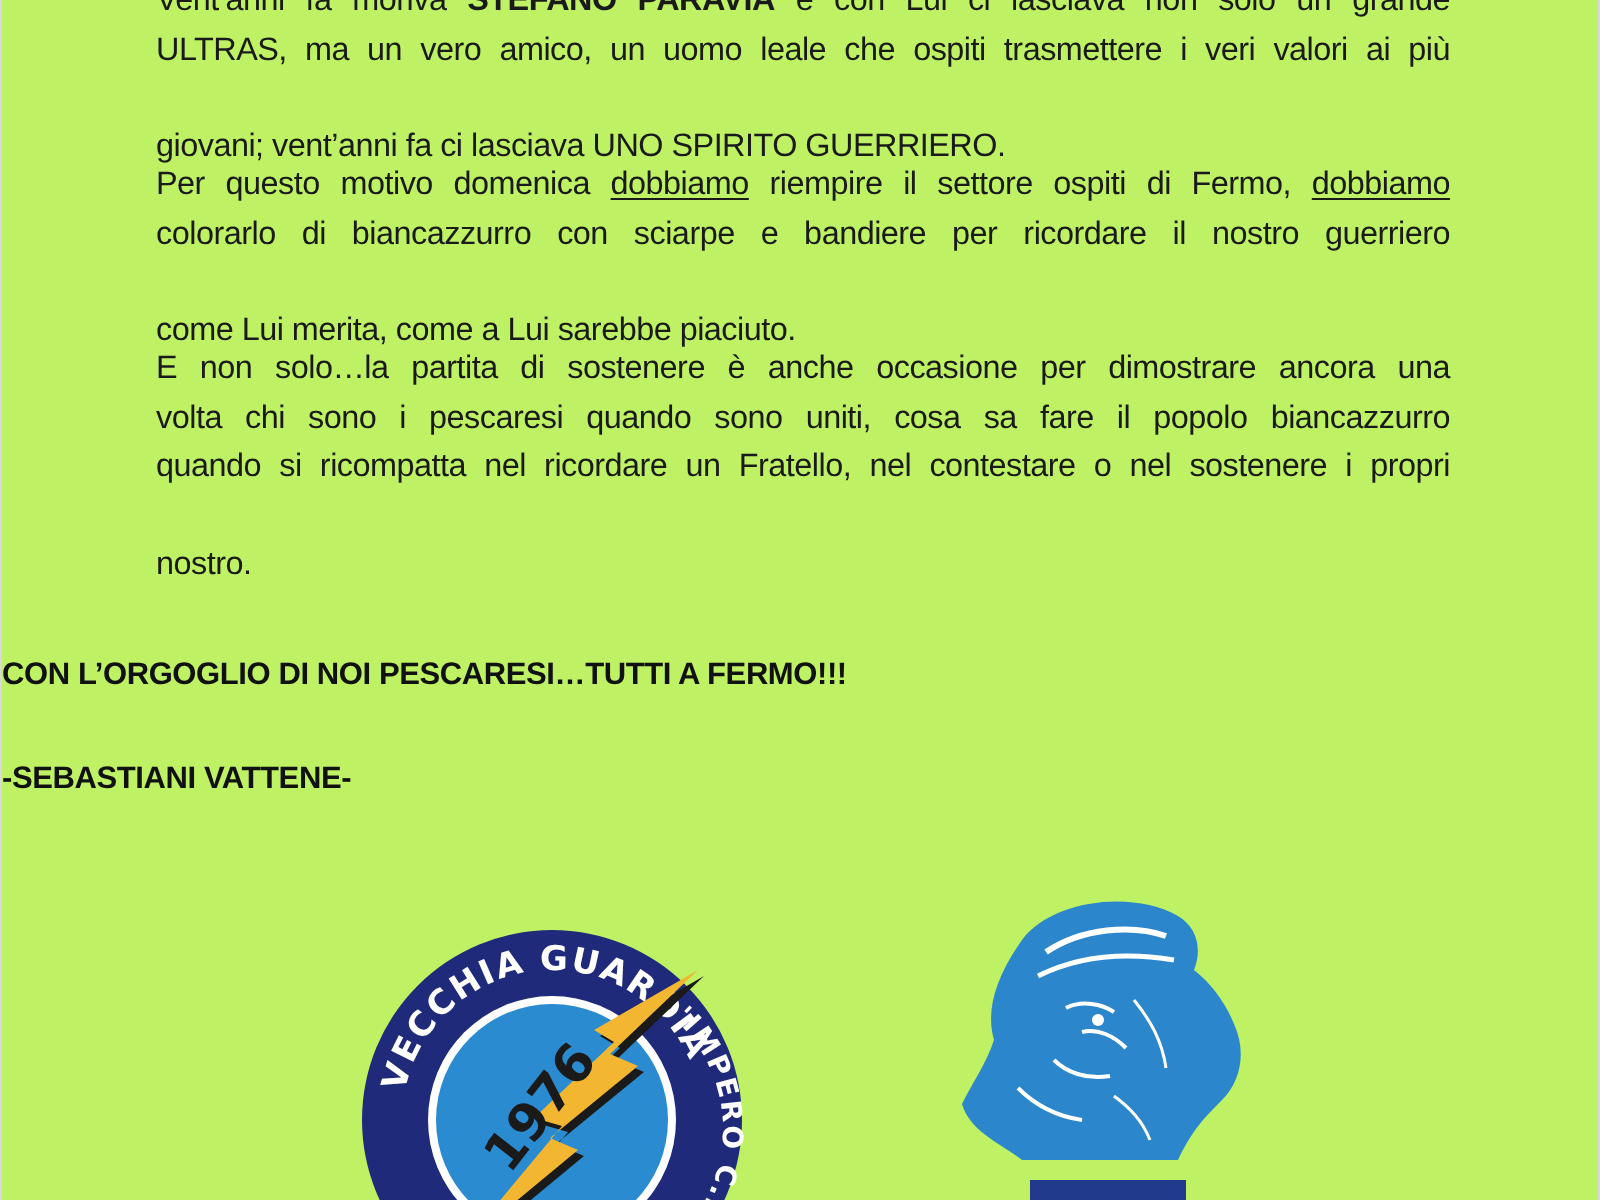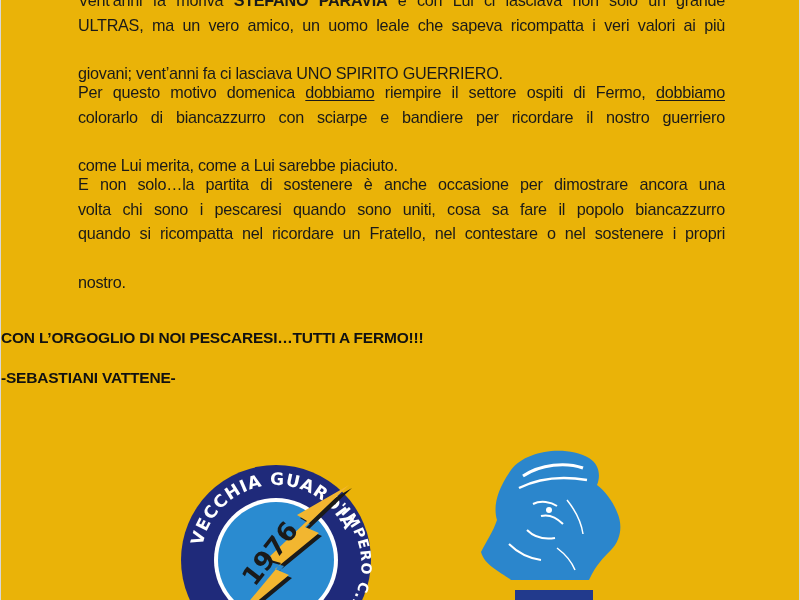--- a/index.html
+++ b/index.html
@@ -9,21 +9,21 @@
       height: 600px;
       overflow: hidden;
       background: #ffffff;
     }
     .page {
       position: relative;
       width: 798px;
       height: 600px;
       border-left: 1px solid #d8d8d8;
       border-right: 1px solid #d8d8d8;
-      background: #eab308;
+      background: #bef264;
       font-family: "Liberation Sans", "DejaVu Sans", sans-serif;
       color: #1a1a1a;
       overflow: hidden;
     }
     .body-text {
       position: absolute;
       left: 77px;
       width: 647px;
       font-size: 16.2px;
       line-height: 24.5px;
@@ -51,21 +51,21 @@
       position: absolute;
       left: 0;
       width: 800px;
       text-align: left;
       font-weight: bold;
       font-size: 15.5px;
       letter-spacing: -0.2px;
       color: #111;
     }
     #slogan { top: 329px; }
-    #signature { top: 369px; }
+    #signature { top: 381px; }
 
     
     .logo {
       position: absolute;
     }
     #logo-vecchia-guardia {
       left: 178px;
       top: 463px;
       width: 194px;
       height: 194px;
@@ -77,21 +77,21 @@
       height: 160px;
     }
   </style>
 </head>
 <body>
 
 <div class="page">
 
   <div class="body-text" id="p1">
       <span class="line"><span>Vent’anni fa moriva </span><span class="bold">STEFANO PARAVIA</span><span> e con Lui ci lasciava non solo un grande</span></span>
-      <span class="line"><span>ULTRAS, ma un vero amico, un uomo leale che sapeva ricompatta i veri valori ai più</span></span>
+      <span class="line"><span>ULTRAS, ma un vero amico, un uomo leale che ospiti trasmettere i veri valori ai più</span></span>
       <span class="line last"><span>giovani; vent’anni fa ci lasciava UNO SPIRITO GUERRIERO.</span></span>
     </div>
   <div class="body-text" id="p2">
       <span class="line"><span>Per questo motivo domenica </span><span class="underline">dobbiamo</span><span> riempire il settore ospiti di Fermo, </span><span class="underline">dobbiamo</span></span>
       <span class="line"><span>colorarlo di biancazzurro con sciarpe e bandiere per ricordare il nostro guerriero</span></span>
       <span class="line last"><span>come Lui merita, come a Lui sarebbe piaciuto.</span></span>
     </div>
   <div class="body-text" id="p3">
       <span class="line"><span>E non solo…la partita di sostenere è anche occasione per dimostrare ancora una</span></span>
       <span class="line"><span>volta chi sono i pescaresi quando sono uniti, cosa sa fare il popolo biancazzurro</span></span>

